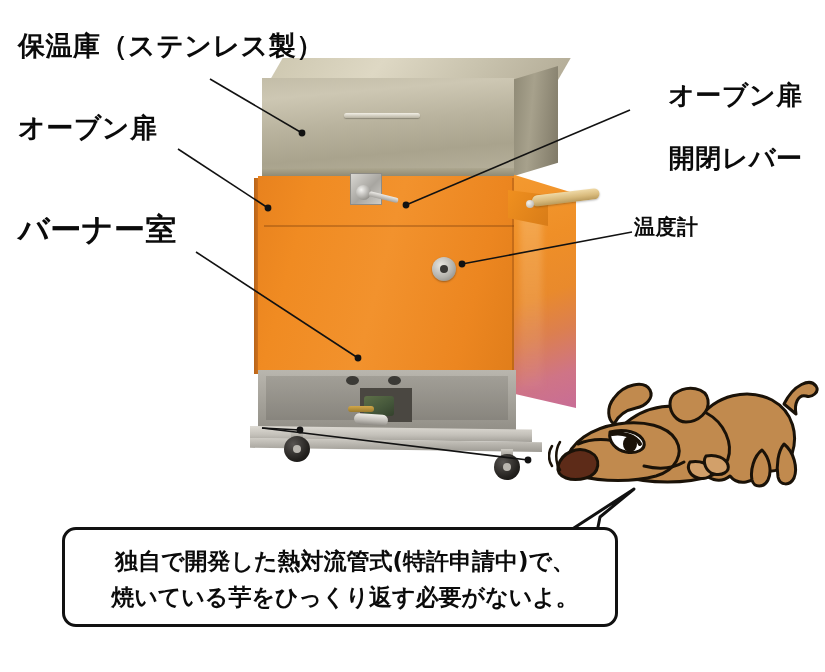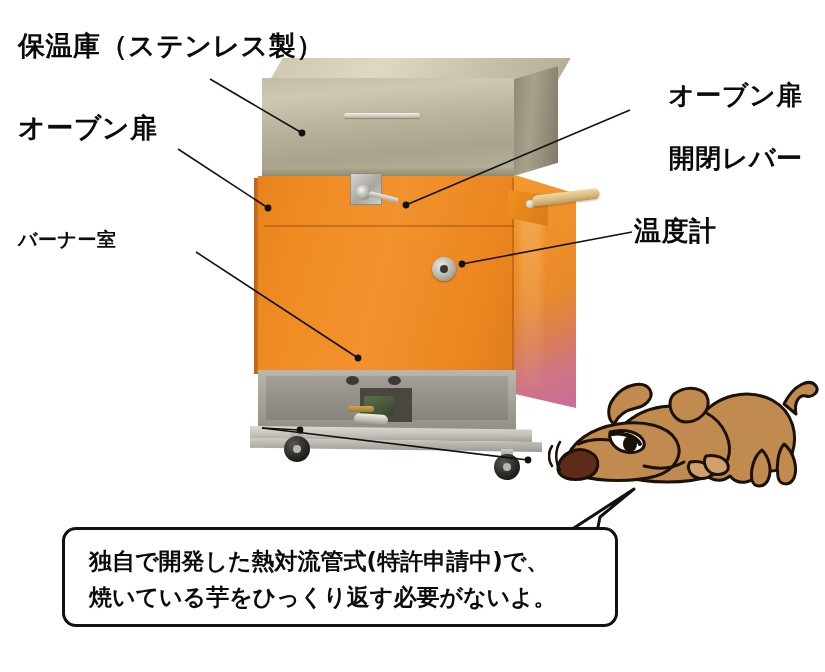--- a/index.html
+++ b/index.html
@@ -23,25 +23,25 @@
     position: absolute;
     font-family: "DejaVu Sans", "Liberation Sans", sans-serif;
     font-weight: 700;
     color: #0b0b0b;
     line-height: 1.22;
     white-space: pre;
     letter-spacing: 0.5px;
   }
   .lbl-hoonko   { left: 18px;  top: 30px;  font-size: 27px; }
   .lbl-oven     { left: 18px;  top: 112px; font-size: 27px; }
-  .lbl-burner   { left: 18px;  top: 228px; font-size: 19px; }
+  .lbl-burner   { left: 18px;  top: 211px; font-size: 31px; }
   .lbl-caster   { left: 14px;  top: 368px; font-size: 27px; }
   .lbl-lever    { left: 630px; top: 48px;  font-size: 26px; text-align: right; }
   .lbl-lever .l2 { margin-left: 10px; display:block; }
-  .lbl-temp     { left: 634px; top: 215px; font-size: 27px; }
+  .lbl-temp     { left: 634px; top: 215px; font-size: 21px; }
 
   
   #leaders {
     position: absolute;
     left: 0; top: 0;
     width: 825px; height: 672px;
     pointer-events: none;
   }
 
   
@@ -317,20 +317,21 @@
     left: 24px;
     top: 14px;
     width: 512px;
     font-family: "DejaVu Sans", "Liberation Sans", sans-serif;
     font-weight: 700;
     font-size: 23px;
     line-height: 1.55;
     color: #0b0b0b;
     letter-spacing: 0px;
     white-space: pre-line;
+    text-align: center;
   }
   #bubble-tail {
     position: absolute;
     left: 556px;
     top: 487px;
     width: 90px;
     height: 52px;
   }
 </style>
 </head>

